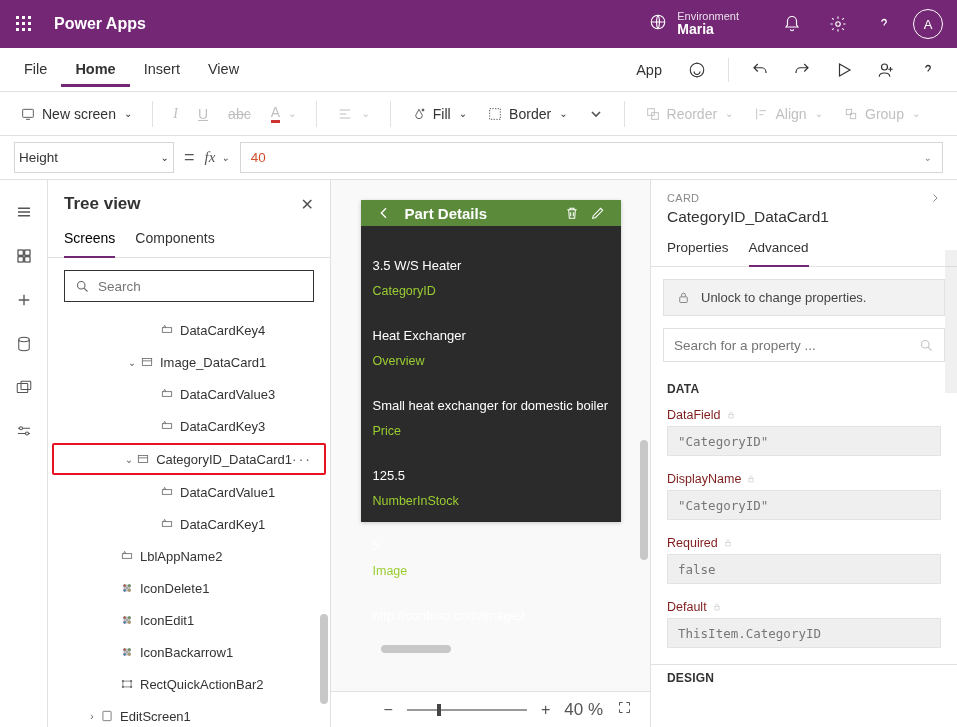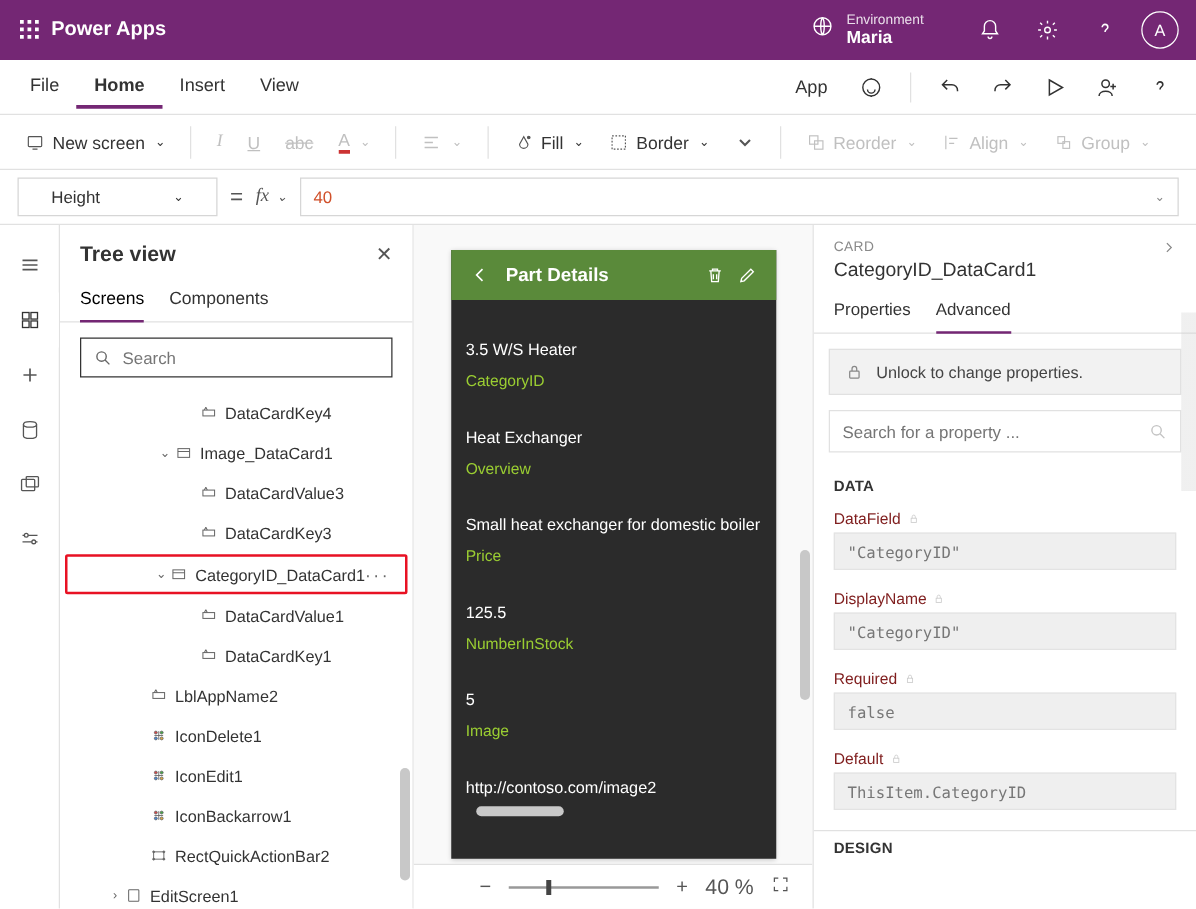--- a/index.html
+++ b/index.html
@@ -16,21 +16,21 @@
     --dark-panel:#2b2b2b;
     --lime:#9acd32;
     --orange:#d0502a;
     --red:#e81123;
   }
   *{box-sizing:border-box;margin:0;padding:0;font-family:"Segoe UI",Arial,sans-serif;}
   body{color:var(--text);background:#fff;width:957px;height:727px;overflow:hidden;display:flex;flex-direction:column;}
   
   
   .topbar{height:48px;background:var(--purple);color:#fff;display:flex;align-items:center;padding:0 8px;justify-content:space-between;}
-  .topbar-left{display:flex;align-items:center;gap:1px;text-align:center;}
+  .topbar-left{display:flex;align-items:center;gap:14px;text-align:center;}
   .waffle{width:32px;height:32px;display:flex;align-items:center;justify-content:center;}
   .waffle svg{width:16px;height:16px;}
   .app-name{font-size:16px;font-weight:600;}
   .topbar-right{display:flex;align-items:center;gap:0;}
   .env-block{display:flex;align-items:center;gap:10px;margin-right:20px;padding:4px 10px;}
   .env-icon svg{width:18px;height:18px;}
   .env-text{display:flex;flex-direction:column;line-height:1.1;font-size:12px;}
   .env-text .sub{opacity:.85;font-size:11px;}
   .env-text .main{font-size:14px;font-weight:600;}
   .top-icon{width:46px;height:48px;display:flex;align-items:center;justify-content:center;cursor:pointer;}
@@ -51,21 +51,21 @@
   
   .ribbon{height:44px;border-bottom:1px solid var(--border-light);display:flex;align-items:center;padding:0 12px;gap:4px;}
   .ribbon-sep{width:1px;height:26px;background:var(--border-light);margin:0 8px;}
   .ribbon-btn{display:flex;align-items:center;gap:6px;padding:6px 8px;font-size:14px;color:#333;cursor:pointer;}
   .ribbon-btn.disabled{color:#c0c0c0;}
   .ribbon-btn svg{width:16px;height:16px;}
   .chev{font-size:10px;margin-left:2px;}
   
   
   .formula-bar{height:44px;border-bottom:1px solid var(--border-light);display:flex;align-items:center;padding:6px 14px;gap:10px;}
-  .prop-select{height:31px;width:160px;border:1px solid var(--border);display:flex;align-items:center;justify-content:space-between;padding:0 26px;font-size:13.5px;cursor:pointer;}
+  .prop-select{height:31px;width:160px;border:1px solid var(--border);display:flex;align-items:center;justify-content:space-between;padding:0 4px;font-size:13.5px;cursor:pointer;}
   .eq{font-size:18px;font-weight:300;color:#555;}
   .fx{font-style:italic;font-family:Georgia,serif;font-size:15px;display:flex;align-items:center;gap:4px;color:#555;cursor:pointer;}
   .formula-input{flex:1;height:31px;border:1px solid var(--border);padding:0 10px;font-size:13.5px;color:var(--orange);display:flex;align-items:center;justify-content:space-between;}
   
   
   .main{flex:1;display:flex;overflow:hidden;border-top:none;}
   
   
   .left-rail{width:48px;border-right:1px solid var(--border-light);display:flex;flex-direction:column;align-items:center;padding-top:10px;gap:0;}
   .rail-btn{width:46px;height:44px;display:flex;align-items:center;justify-content:center;cursor:pointer;}
@@ -89,21 +89,21 @@
   .tree-row.selected{border:2px solid var(--red);border-radius:2px;margin:1px 4px;}
   .tree-row .ind{display:inline-block;}
   .tree-row .expand{width:16px;text-align:center;font-size:10px;color:#666;}
   .tree-row .node-icon{margin-right:6px;display:flex;align-items:center;}
   .tree-row .node-icon svg{width:14px;height:14px;}
   .tree-row .more{margin-left:auto;margin-right:12px;letter-spacing:2px;color:#666;font-size:14px;}
   
   
   .canvas{flex:1;background:var(--bg-light);display:flex;flex-direction:column;position:relative;}
   .canvas-inner{flex:1;display:flex;justify-content:center;padding:20px 10px 10px;position:relative;overflow:hidden;}
-  .phone{width:260px;background:var(--dark-panel);color:#fff;display:flex;flex-direction:column;box-shadow:0 1px 4px rgba(0,0,0,0.2);height:487px;}
+  .phone{width:260px;background:var(--dark-panel);color:#fff;display:flex;flex-direction:column;box-shadow:0 1px 4px rgba(0,0,0,0.2);height:322px;}
   .phone-header{height:40px;background:var(--green);display:flex;align-items:center;padding:0 10px;justify-content:space-between;}
   .phone-title{font-size:15px;font-weight:600;flex:1;text-align:left;margin-left:8px;}
   .phone-hicon{display:flex;align-items:center;justify-content:center;width:26px;height:26px;cursor:pointer;}
   .phone-hicon svg{width:16px;height:16px;}
   .phone-body{flex:1;padding:8px 12px;display:flex;flex-direction:column;gap:6px;}
   .field-label{color:var(--lime);font-size:12.5px;margin-top:5px;}
   .field-value{color:#fff;font-size:13px;margin-top:24px;}
   
   .canvas-footer{height:36px;border-top:1px solid var(--border-light);background:#fff;display:flex;align-items:center;justify-content:flex-end;padding:0 14px;gap:10px;}
   .zoom-slider{display:flex;align-items:center;gap:10px;}

